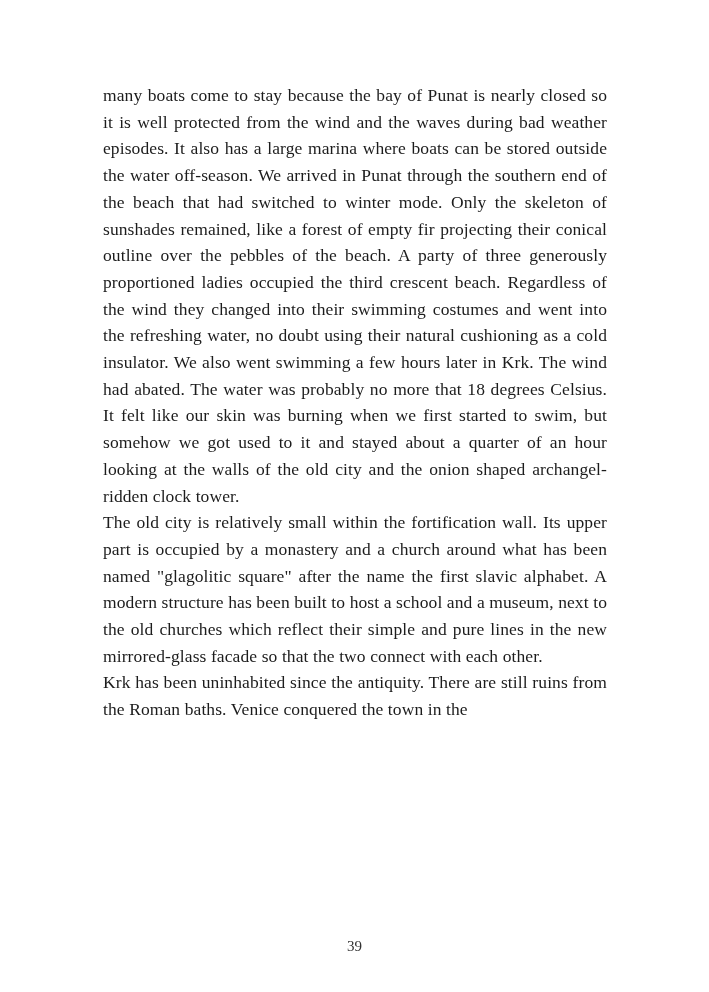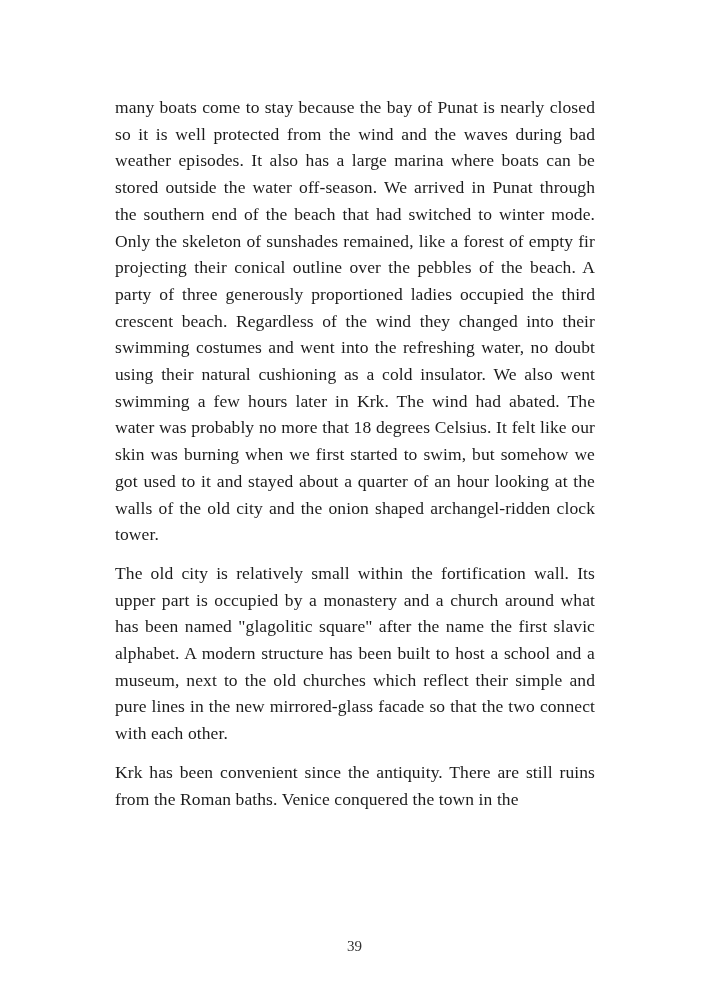--- a/index.html
+++ b/index.html
@@ -16,21 +16,21 @@
     font-family: "Liberation Serif", "DejaVu Serif", serif;
     color: #1c1c1c;
   }
   .text-block {
     position: absolute;
     top: 82px;
     left: 103px;
     width: 504px;
   }
   .text-block p {
-    margin: 12px;
+    margin: 0;
     padding: 0;
     font-size: 17.5px;
     line-height: 26.7px;
     text-align: justify;
     text-justify: inter-word;
     letter-spacing: 0.1px;
   }
   .page-number {
     position: absolute;
     bottom: 37px;
@@ -41,16 +41,16 @@
     color: #333333;
   }
 </style>
 </head>
 <body>
 
 <div class="page">
   <div class="text-block">
     <p>many boats come to stay because the bay of Punat is nearly closed so it is well protected from the wind and the waves during bad weather episodes. It also has a large marina where boats can be stored outside the water off-season. We arrived in Punat through the southern end of the beach that had switched to winter mode. Only the skeleton of sunshades remained, like a forest of empty fir projecting their conical outline over the pebbles of the beach. A party of three generously proportioned ladies occupied the third crescent beach. Regardless of the wind they changed into their swimming costumes and went into the refreshing water, no doubt using their natural cushioning as a cold insulator. We also went swimming a few hours later in Krk. The wind had abated. The water was probably no more that 18 degrees Celsius. It felt like our skin was burning when we first started to swim, but somehow we got used to it and stayed about a quarter of an hour looking at the walls of the old city and the onion shaped archangel-ridden clock tower.</p>
     <p>The old city is relatively small within the fortification wall. Its upper part is occupied by a monastery and a church around what has been named "glagolitic square" after the name the first slavic alphabet. A modern structure has been built to host a school and a museum, next to the old churches which reflect their simple and pure lines in the new mirrored-glass facade so that the two connect with each other.</p>
-    <p>Krk has been convenient since the antiquity. There are still ruins from the Roman baths. Venice conquered the town in the</p>
+    <p>Krk has been uninhabited since the antiquity. There are still ruins from the Roman baths. Venice conquered the town in the</p>
   </div>
   <div class="page-number">39</div>
 </div>
 
 </body></html>

